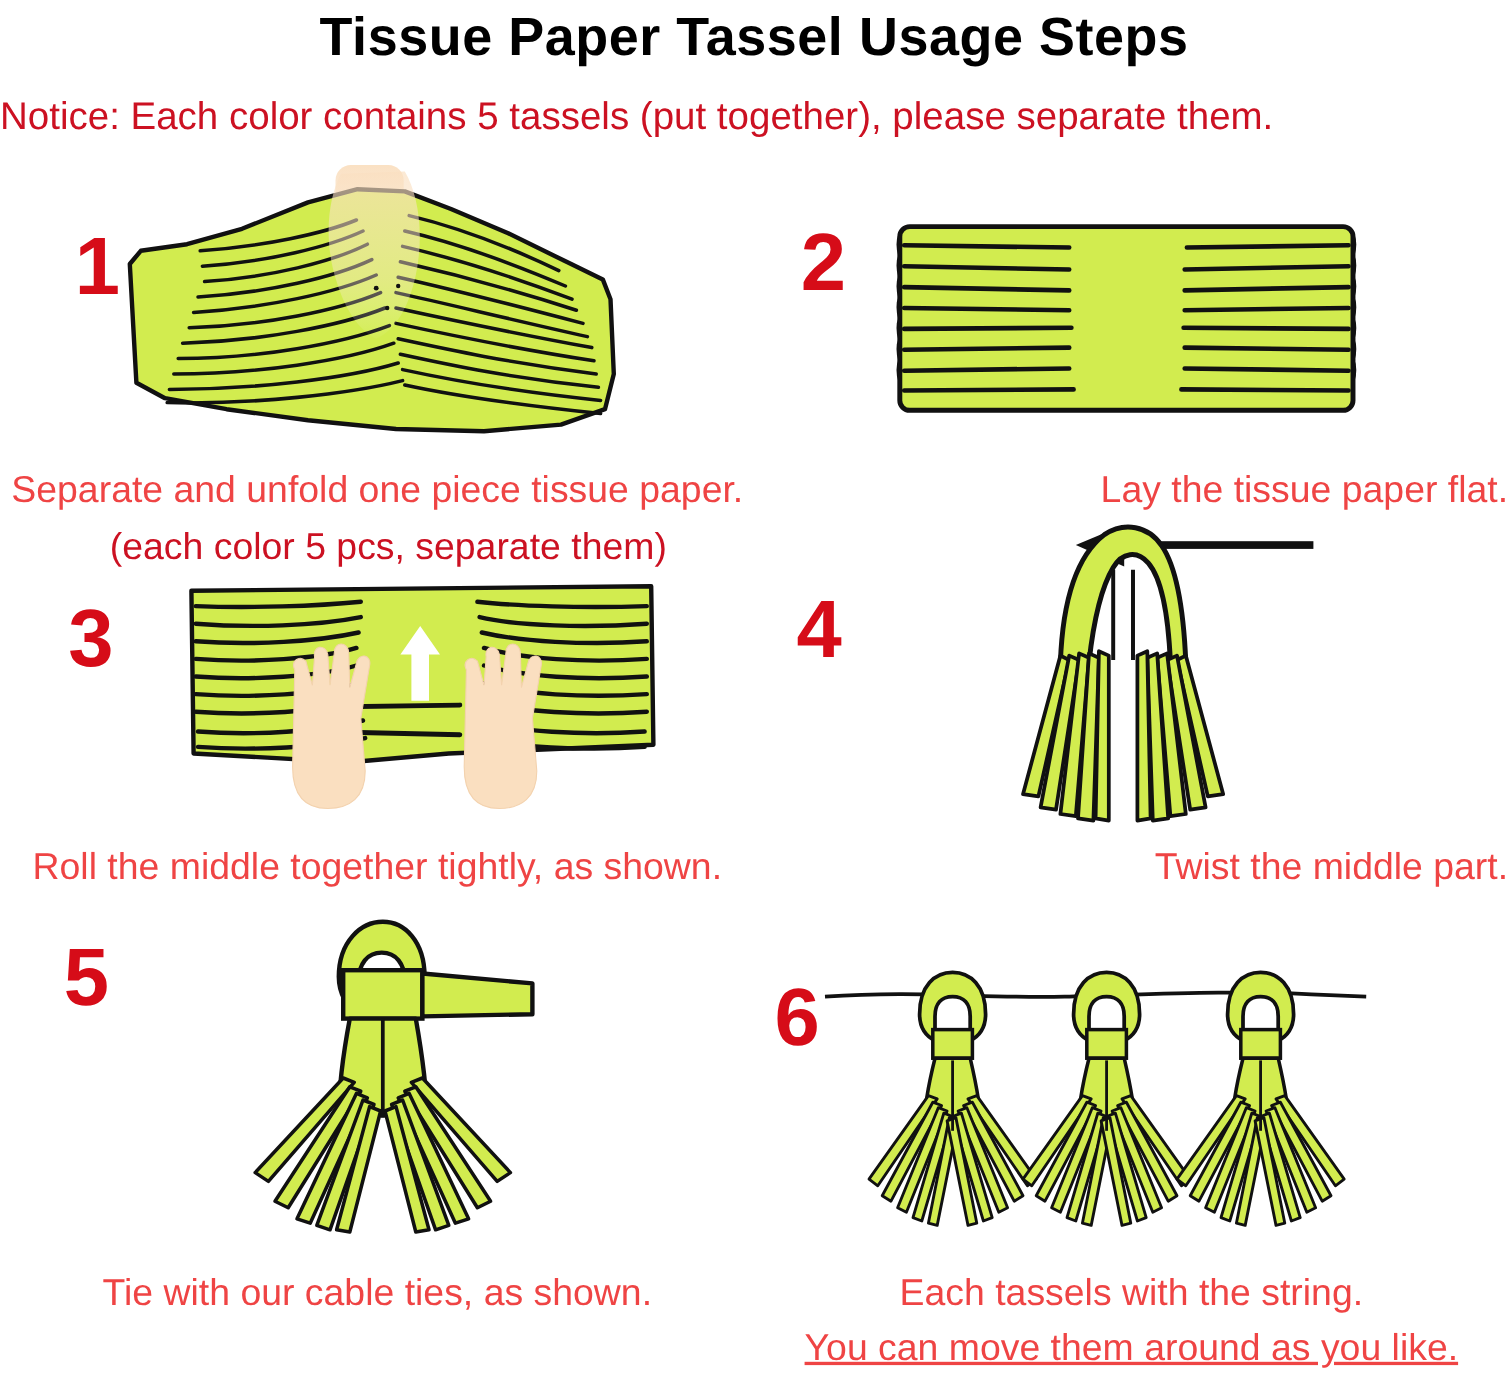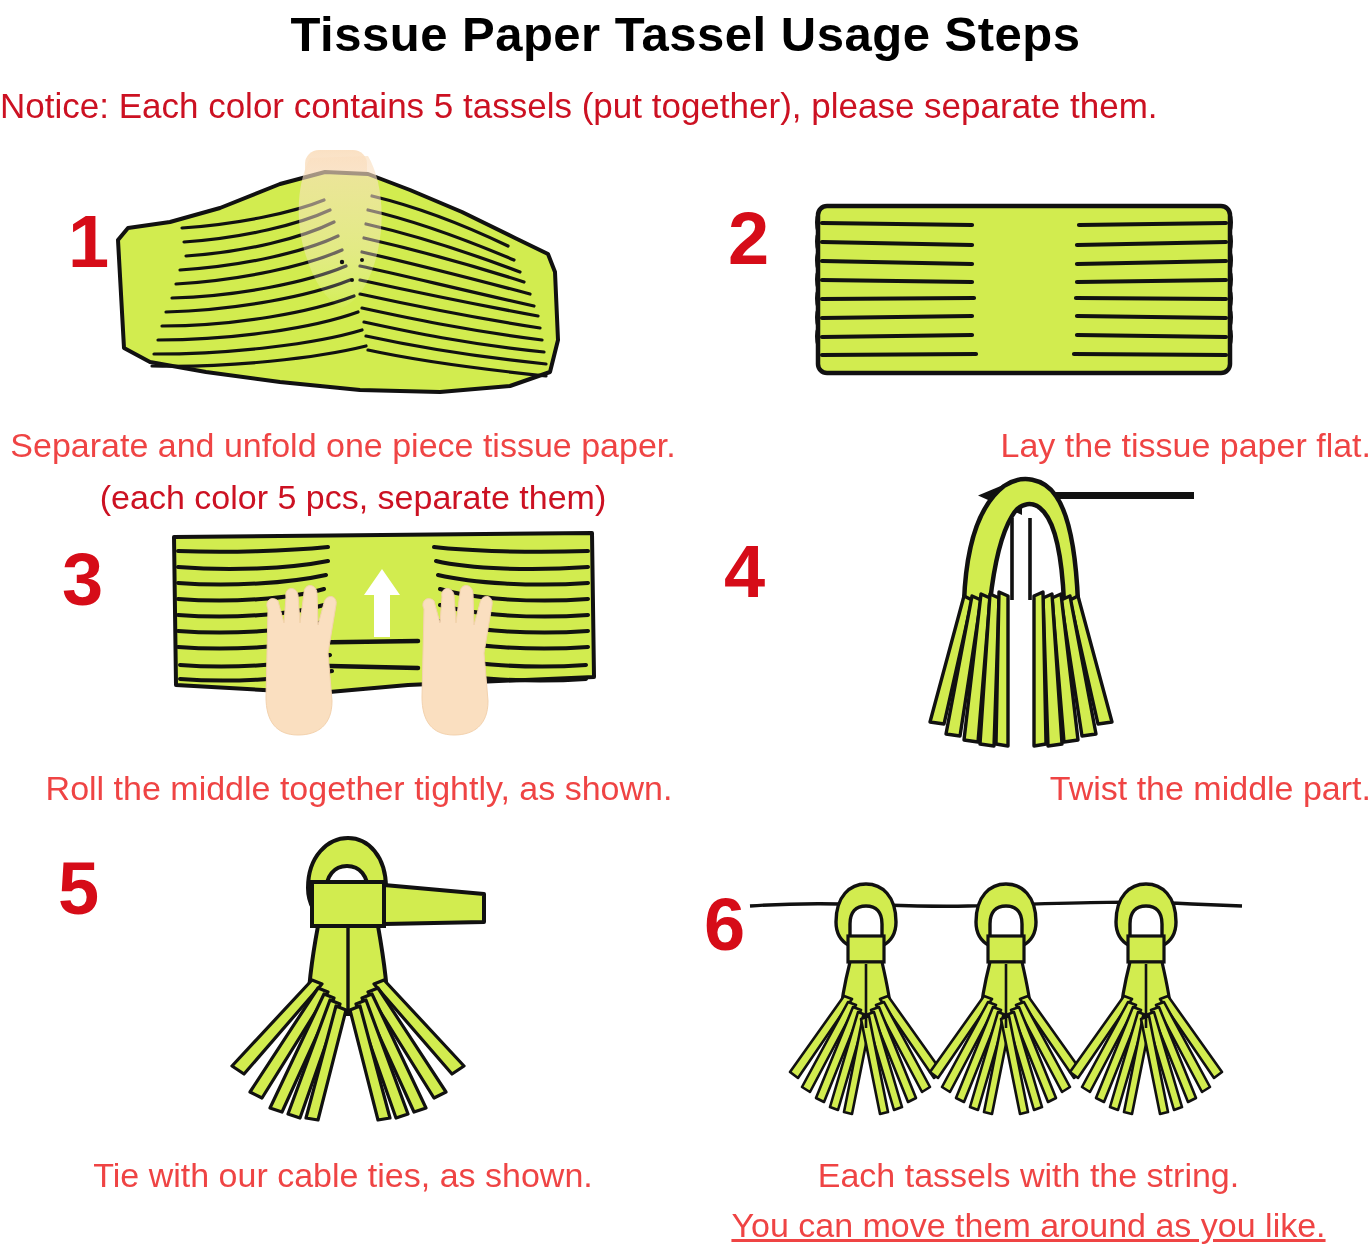--- a/index.html
+++ b/index.html
@@ -71,21 +71,21 @@
   #step1 { left: 0px;   top: 150px; width: 686px; height: 270px; }
   #step2 { left: 686px; top: 150px; width: 685px; height: 270px; }
   #step3 { left: 0px;   top: 525px; width: 686px; height: 245px; }
   #step4 { left: 686px; top: 470px; width: 685px; height: 300px; }
   #step5 { left: 0px;   top: 830px; width: 686px; height: 310px; }
   #step6 { left: 686px; top: 880px; width: 685px; height: 260px; }
 
   #cap1 { left: 0; top: 425px; width: 686px; }
   #cap1b{ left: 0; top: 477px; width: 686px; margin-left: 10px; }
   #cap2 { left: 686px; top: 425px; width: 685px; text-align: right; }
-  #cap3 { left: 0; top: 768px; width: 686px; margin-left: 16px; }
+  #cap3 { left: 0; top: 768px; width: 686px; }
   #cap4 { left: 686px; top: 768px; width: 685px; text-align: right; }
   #cap5 { left: 0; top: 1155px; width: 686px; }
   #cap6 { left: 686px; top: 1155px; width: 685px; }
   #cap6b{ left: 686px; top: 1205px; width: 685px; text-decoration: underline; }
 </style>
 </head>
 <body>
 
 <div class="title">Tissue Paper Tassel Usage Steps</div>
 <div class="notice">Notice:  Each color contains 5 tassels (put together), please separate them.</div>

